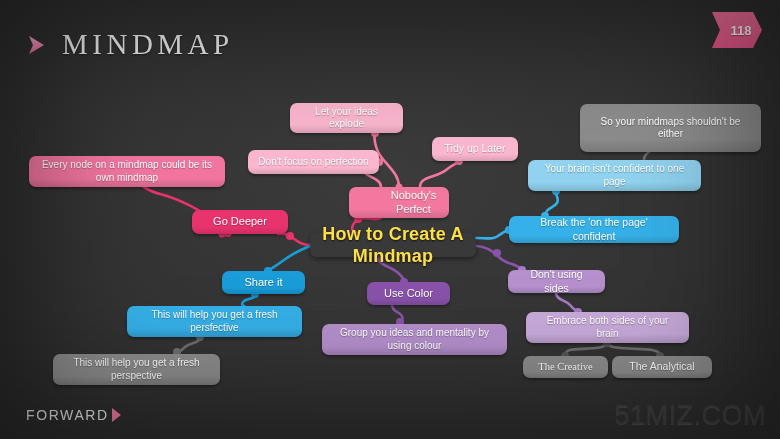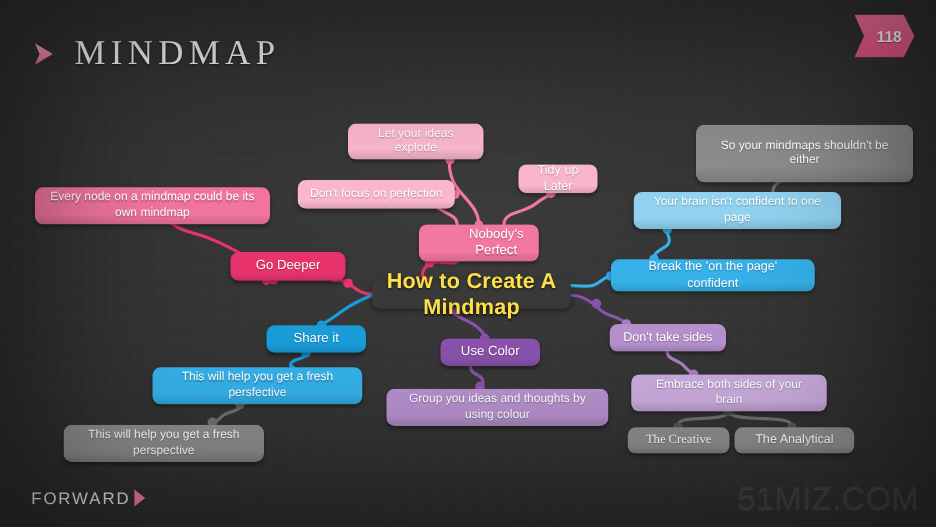--- a/index.html
+++ b/index.html
@@ -222,21 +222,21 @@
       </div>
       <div class="node" style="left: 349px; top: 187px; width: 100px; height: 31px; background: linear-gradient(rgb(243, 120, 159) 0%, rgb(243, 120, 159) 72%, rgba(0, 0, 0, 0.13) 100%) rgb(243, 120, 159); font-size: 11px; color: rgb(255, 255, 255); padding-left: 38px;">
         <span>Nobody's Perfect</span>
       </div>
       <div class="node" style="left: 248px; top: 150px; width: 131px; height: 24px; background: linear-gradient(rgb(251, 183, 207) 0%, rgb(251, 183, 207) 72%, rgba(0, 0, 0, 0.13) 100%) rgb(251, 183, 207); font-size: 10px; color: rgb(255, 255, 255);">
         <span>Don't focus on perfection</span>
       </div>
       <div class="node" style="left: 290px; top: 103px; width: 113px; height: 30px; background: linear-gradient(rgb(251, 183, 207) 0%, rgb(251, 183, 207) 72%, rgba(0, 0, 0, 0.13) 100%) rgb(251, 183, 207); font-size: 10px; color: rgb(255, 255, 255);">
         <span>Let your ideas explode</span>
       </div>
-      <div class="node" style="left: 432px; top: 137px; width: 66px; height: 24px; background: linear-gradient(rgb(251, 183, 207) 0%, rgb(251, 183, 207) 72%, rgba(0, 0, 0, 0.13) 100%) rgb(251, 183, 207); font-size: 10.5px; color: rgb(255, 255, 255);">
+      <div class="node" style="left: 432px; top: 137px; width: 86px; height: 24px; background: linear-gradient(rgb(251, 183, 207) 0%, rgb(251, 183, 207) 72%, rgba(0, 0, 0, 0.13) 100%) rgb(251, 183, 207); font-size: 10.5px; color: rgb(255, 255, 255);">
         <span>Tidy up Later</span>
       </div>
       <div class="node" style="left: 509px; top: 216px; width: 170px; height: 27px; background: linear-gradient(rgb(53, 176, 232) 0%, rgb(53, 176, 232) 72%, rgba(0, 0, 0, 0.13) 100%) rgb(53, 176, 232); font-size: 10.5px; color: rgb(255, 255, 255);">
         <span>Break the 'on the page' confident</span>
       </div>
       <div class="node" style="left: 528px; top: 160px; width: 173px; height: 31px; background: linear-gradient(rgb(144, 210, 239) 0%, rgb(144, 210, 239) 72%, rgba(0, 0, 0, 0.13) 100%) rgb(144, 210, 239); font-size: 10px; color: rgb(255, 255, 255);">
         <span>Your brain isn't confident to one page</span>
       </div>
       <div class="node" style="left: 580px; top: 104px; width: 181px; height: 48px; background: linear-gradient(rgb(141, 141, 141) 0%, rgb(141, 141, 141) 72%, rgba(0, 0, 0, 0.13) 100%) rgb(141, 141, 141); font-size: 10px; color: rgb(255, 255, 255);">
         <span>So your mindmaps shouldn't be either</span>
@@ -247,24 +247,24 @@
       <div class="node" style="left: 127px; top: 306px; width: 175px; height: 31px; background: linear-gradient(rgb(53, 176, 232) 0%, rgb(53, 176, 232) 72%, rgba(0, 0, 0, 0.13) 100%) rgb(53, 176, 232); font-size: 10px; color: rgb(255, 255, 255);">
         <span>This will help you get a fresh persfective</span>
       </div>
       <div class="node" style="left: 53px; top: 354px; width: 167px; height: 31px; background: linear-gradient(rgb(141, 141, 141) 0%, rgb(141, 141, 141) 72%, rgba(0, 0, 0, 0.13) 100%) rgb(141, 141, 141); font-size: 10px; color: rgb(255, 255, 255);">
         <span>This will help you get a fresh perspective</span>
       </div>
       <div class="node" style="left: 367px; top: 282px; width: 83px; height: 23px; background: linear-gradient(rgb(138, 82, 171) 0%, rgb(138, 82, 171) 72%, rgba(0, 0, 0, 0.13) 100%) rgb(138, 82, 171); font-size: 11px; color: rgb(255, 255, 255);">
         <span>Use Color</span>
       </div>
       <div class="node" style="left: 322px; top: 324px; width: 185px; height: 31px; background: linear-gradient(rgb(181, 144, 205) 0%, rgb(181, 144, 205) 72%, rgba(0, 0, 0, 0.13) 100%) rgb(181, 144, 205); font-size: 10px; color: rgb(255, 255, 255);">
-        <span>Group you ideas and thoughts by using colour</span>
+        <span>Group you ideas and mentality by using colour</span>
       </div>
       <div class="node" style="left: 508px; top: 270px; width: 97px; height: 23px; background: linear-gradient(rgb(181, 144, 205) 0%, rgb(181, 144, 205) 72%, rgba(0, 0, 0, 0.13) 100%) rgb(181, 144, 205); font-size: 10.5px; color: rgb(255, 255, 255);">
-        <span>Don't take sides</span>
+        <span>Don't using sides</span>
       </div>
       <div class="node" style="left: 526px; top: 312px; width: 163px; height: 31px; background: linear-gradient(rgb(200, 170, 219) 0%, rgb(200, 170, 219) 72%, rgba(0, 0, 0, 0.13) 100%) rgb(200, 170, 219); font-size: 10px; color: rgb(255, 255, 255);">
         <span>Embrace both sides of your brain</span>
       </div>
       <div class="node" style="left: 523px; top: 356px; width: 85px; height: 22px; background: linear-gradient(rgb(141, 141, 141) 0%, rgb(141, 141, 141) 72%, rgba(0, 0, 0, 0.13) 100%) rgb(141, 141, 141); font-size: 10.5px; color: rgb(255, 255, 255); font-family: Liberation Serif, serif;">
         <span>The Creative</span>
       </div>
       <div class="node" style="left: 612px; top: 356px; width: 100px; height: 22px; background: linear-gradient(rgb(141, 141, 141) 0%, rgb(141, 141, 141) 72%, rgba(0, 0, 0, 0.13) 100%) rgb(141, 141, 141); font-size: 10.5px; color: rgb(255, 255, 255);">
         <span>The Analytical</span>
       </div>

